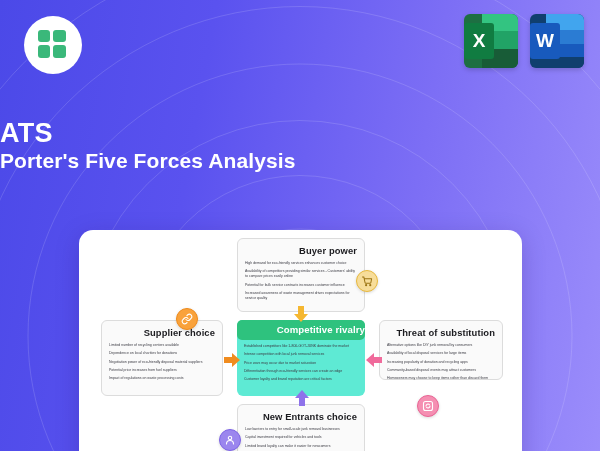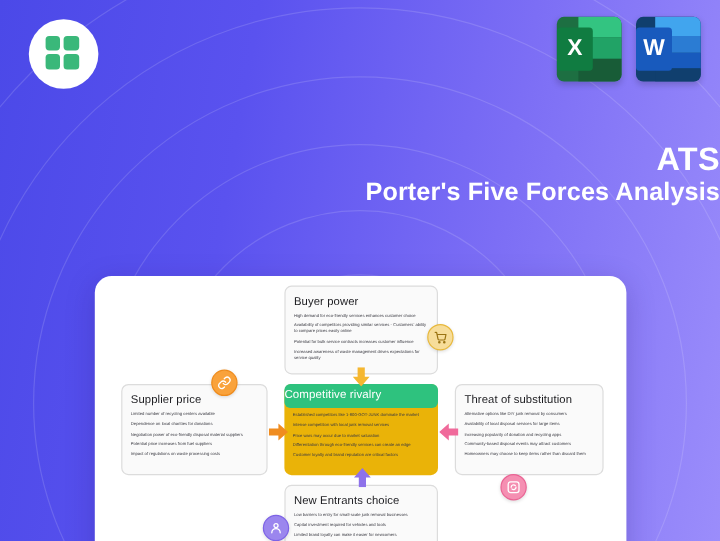--- a/index.html
+++ b/index.html
@@ -85,21 +85,21 @@
     position:absolute; left:0; top:9px; width:30px; height:36px;
     background:#185abd; border-radius:3px;
     color:#fff; font-weight:bold; font-size:19px;
     display:flex; align-items:center; justify-content:center;
   }
 
   
   #titles {
     position: absolute;
     left: 0; right: 0; top: 118px;
-    text-align: right;
+    text-align: left;
     color: #ffffff;
   }
   #title-main {
     font-size: 27px;
     font-weight: bold;
     letter-spacing: 0.3px;
     line-height: 1.12;
   }
   #title-sub {
     font-size: 21px;
@@ -122,29 +122,29 @@
 
   .fbox {
     position: absolute;
     background: #fafafa;
     border: 1px solid #dcdcdc;
     border-radius: 6px;
     padding: 6px 7px 5px 7px;
   }
   .fbox h3 {
     font-size: 9.4px;
-    font-weight: normal;
+    font-weight: bold;
     color: #1b1b1f;
-    text-align: left;
+    text-align: right;
     margin-bottom: 5px;
     letter-spacing: 0.1px;
   }
   .fbox.hl {
     border: none;
-    background: #eab308;
+    background: #5eead4;
     padding: 0 0 5px 0;
   }
   .fbox.hl h3 {
     background: #2ec27e;
     color: #ffffff;
     font-size: 9.6px;
     border-radius: 5px;
     padding: 4px 0 5px 0;
     margin: 0 0 4px 0;
   }
@@ -154,21 +154,21 @@
     font-size: 3.5px;
     line-height: 1.45;
     color: #3a3a42;
     margin-bottom: 3.2px;
   }
 
   
   #box-buyer   { left: 158px; top: 8px;   width: 128px; height: 74px; }
   #box-supp    { left: 22px;  top: 90px;  width: 122px; height: 76px; }
   #box-rival   { left: 158px; top: 90px;  width: 128px; height: 76px; }
-  #box-subst   { left: 300px; top: 90px;  width: 124px; height: 76px; }
+  #box-subst   { left: 300px; top: 90px;  width: 124px; height: 60px; }
   #box-new     { left: 158px; top: 174px; width: 128px; height: 76px; }
 
   
   .arrow { position: absolute; }
   .arrow svg { display: block; }
   #ar-down  { left: 213px; top: 76px; }
   #ar-right { left: 145px; top: 121px; }
   #ar-left  { left: 287px; top: 121px; }
   #ar-up    { left: 214px; top: 160px; }
 
@@ -235,21 +235,21 @@
       <h3>Buyer power</h3>
       <ul class="items">
         <li>High demand for eco-friendly services enhances customer choice</li>
         <li>Availability of competitors providing similar services - Customers' ability to compare prices easily online</li>
         <li>Potential for bulk service contracts increases customer influence</li>
         <li>Increased awareness of waste management drives expectations for service quality</li>
       </ul>
     </div>
 
     <div class="fbox" id="box-supp">
-      <h3>Supplier price</h3>
+      <h3>Supplier choice</h3>
       <ul class="items">
         <li>Limited number of recycling centers available</li>
         <li>Dependence on local charities for donations</li>
         <li>Negotiation power of eco-friendly disposal material suppliers</li>
         <li>Potential price increases from fuel suppliers</li>
         <li>Impact of regulations on waste processing costs</li>
       </ul>
     </div>
 
     <div class="fbox hl" id="box-rival">

